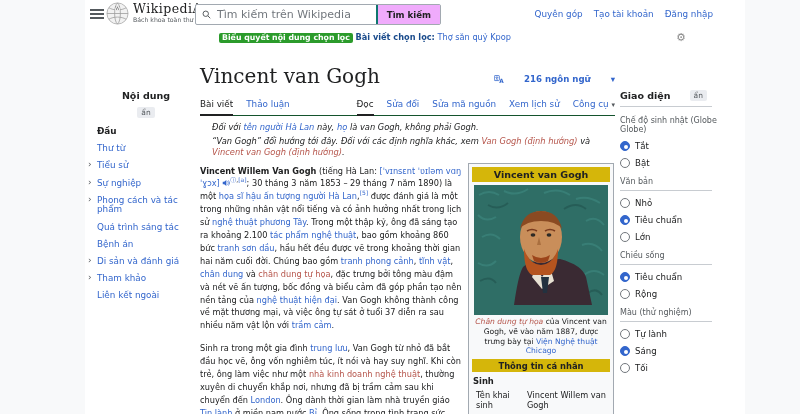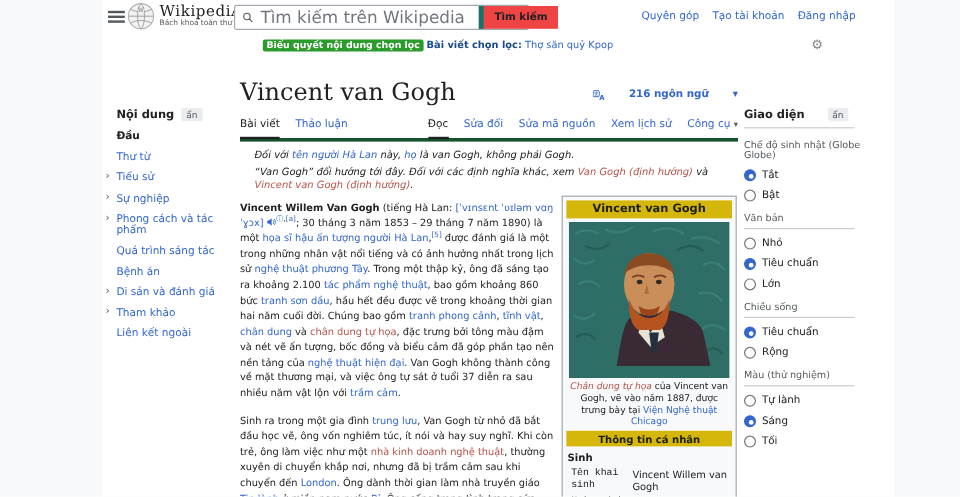--- a/index.html
+++ b/index.html
@@ -11,77 +11,77 @@
   .header{position:absolute;left:85px;top:0;width:660px;height:30px;background:#fff;}
   .hamburger{position:absolute;left:5px;top:9px;width:14px;height:11px;cursor:pointer;}
   .hamburger span{display:block;height:1.6px;background:#54595d;margin:0 0 2.6px 0;}
   .logo{position:absolute;left:21px;top:2px;display:flex;align-items:center;gap:4px;}
   .logo-text{line-height:1;}
   .logo-title{font-family:"DejaVu Serif","Liberation Serif",serif;font-size:12.5px;color:#202122;letter-spacing:.5px;}
   .logo-tagline{font-size:6.2px;color:#54595d;margin-top:1.5px;}
   .searchwrap{position:absolute;left:110px;top:4px;width:246px;height:21px;display:flex;
               border:1px solid #a2a9b1;border-radius:2px;background:#fff;box-sizing:border-box;}
   .searchbox{flex:1;display:flex;align-items:center;gap:4px;padding:0 6px;}
-  .searchbox input{border:0;outline:0;flex:1;font-size:14px;color:#202122;font-family:inherit;background:transparent;}
+  .searchbox input{border:0;outline:0;flex:1;font-size:11px;color:#202122;font-family:inherit;background:transparent;}
   .searchbox input::placeholder{color:#72777d;}
-  .searchbtn{border-left:4px solid #0f766e;padding:0 9px;display:flex;align-items:center;
-             font-size:8.6px;font-weight:bold;color:#202122;background:#ef4444;cursor:pointer;white-space:nowrap;}
+  .searchbtn{border-left:2px solid #0f766e;padding:0 9px;display:flex;align-items:center;
+             font-size:8.6px;font-weight:bold;color:#202122;background:#f0abfc;cursor:pointer;white-space:nowrap;}
   .header-links{position:absolute;right:32px;top:9px;display:flex;gap:11px;font-size:8.8px;}
   .header-links span{color:#3366cc;cursor:pointer;white-space:nowrap;}
 
   
   .banner{position:absolute;left:85px;top:32px;width:560px;text-align:center;font-size:8.2px;line-height:11.5px;}
   .badge{color:#fff;font-weight:bold;border-radius:2px;padding:0px 3px 1px 3px;font-size:7.8px;}
   .bnavy{font-weight:bold;color:#1a4b8c;}
   .banner-gear{position:absolute;left:676px;top:32px;font-size:11px;color:#888;cursor:pointer;line-height:1;}
 
   
   .link{color:#3366cc;cursor:pointer;}
   .red{color:#b5544a;cursor:pointer;}
   .b{font-weight:bold;}
   .i{font-style:italic;}
   .sup{vertical-align:super;font-size:6px;line-height:0;}
 
   
   .toc{position:absolute;left:97px;top:90px;width:98px;font-size:8.8px;}
-  .toc-head{display:flex;align-items:center;gap:6px;margin-bottom:9px;}
+  .toc-head{display:flex;align-items:center;gap:6px;margin-bottom:9px;flex-direction:column;}
   .toc-title{font-weight:bold;font-size:9.5px;color:#202122;}
   .chip{background:#eaecf0;border-radius:2px;font-size:7.5px;color:#54595d;padding:1px 4px;cursor:pointer;}
   .toc-item{position:relative;margin-bottom:7.5px;color:#3366cc;cursor:pointer;line-height:1.1;}
   .toc-item.active{color:#202122;font-weight:bold;}
   .toc-chev{position:absolute;left:-9px;top:-1px;color:#54595d;font-size:9px;cursor:pointer;}
 
   
   .article{position:absolute;left:200px;top:64px;width:415px;}
   .title-row{position:relative;height:28px;}
   .page-title{font-family:"DejaVu Serif","Liberation Serif",serif;font-size:20px;font-weight:normal;margin:0;}
   .lang-btn{position:absolute;right:0;top:10px;color:#3366cc;font-weight:bold;font-size:8.6px;
             display:flex;align-items:center;gap:20px;cursor:pointer;}
-  .tabs{display:flex;justify-content:space-between;border-bottom:3px solid #14532d;margin-top:4px;font-size:8.8px;}
+  .tabs{display:flex;justify-content:space-between;border-bottom:1px solid #14532d;margin-top:4px;font-size:8.8px;}
   .tabgroup{display:flex;gap:13px;}
   .tab{padding:3px 0 5px 0;color:#3366cc;cursor:pointer;white-space:nowrap;}
   .tab.active{color:#202122;border-bottom:2px solid #202122;margin-bottom:-1px;}
   .tab .caret{color:#54595d;font-size:7px;}
 
   .hatnotes{margin:6px 0 2px 12px;font-style:italic;font-size:8.3px;line-height:11.5px;color:#202122;width:392px;}
   .hatnote{margin-bottom:2px;}
 
   .bodytext{width:263px;font-size:8.2px;line-height:12.9px;margin-top:6px;text-align:left;}
   .bodytext p{margin:0 0 10px 0;}
 
   
   .infobox{position:absolute;left:268px;top:99px;width:146px;background:#f8f9fa;
            border:1px solid #a2a9b1;box-sizing:border-box;font-size:8.2px;padding:3px 3px 6px 3px;}
   .infobox-title{background:#d5b60a;font-weight:bold;font-size:9.5px;text-align:center;padding:2px 0;}
   .infobox-img{margin:3px auto 0 auto;display:block;width:134px;height:130px;cursor:pointer;}
   .infobox-caption{font-size:7.6px;line-height:9.8px;text-align:center;margin-top:2px;padding:0 2px;}
   .infobox-bar{background:#d5b60a;font-weight:bold;font-size:8.4px;text-align:center;padding:1.5px 0;margin-top:3px;}
   .infobox-sec{font-weight:bold;font-size:8.4px;margin:4px 0 2px 1px;}
   .infobox-row{display:grid;grid-template-columns:47px 1fr;gap:0 4px;padding:1.5px 0 1.5px 4px;line-height:10px;}
-  .infobox-row .lab{color:#202122;font-family:Liberation Mono, monospace;}
+  .infobox-row .lab{color:#202122;}
 
   
   .appearance{position:absolute;left:620px;top:90px;width:124px;font-size:8.6px;}
   .app-head{display:flex;align-items:flex-start;gap:19px;}
   .app-title{font-weight:bold;font-size:9.5px;}
   .hairline{height:1px;background:#c8ccd1;width:92px;margin:5px 0 7px 0;}
   .app-label{color:#54595d;font-size:8px;margin-top:9px;}
   .radio-row{display:flex;align-items:center;gap:5px;margin-top:7px;cursor:pointer;}
   .radio{width:10px;height:10px;border-radius:50%;border:1px solid #72777d;box-sizing:border-box;background:#fff;flex:none;}
   .radio.sel{background:#36c;border-color:#36c;position:relative;}

